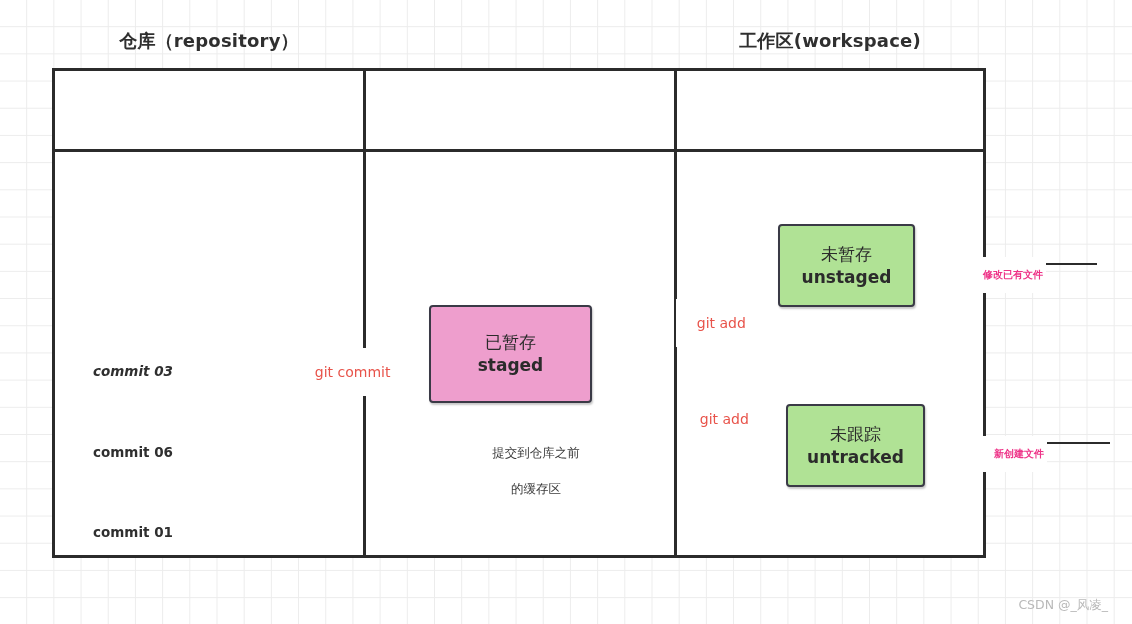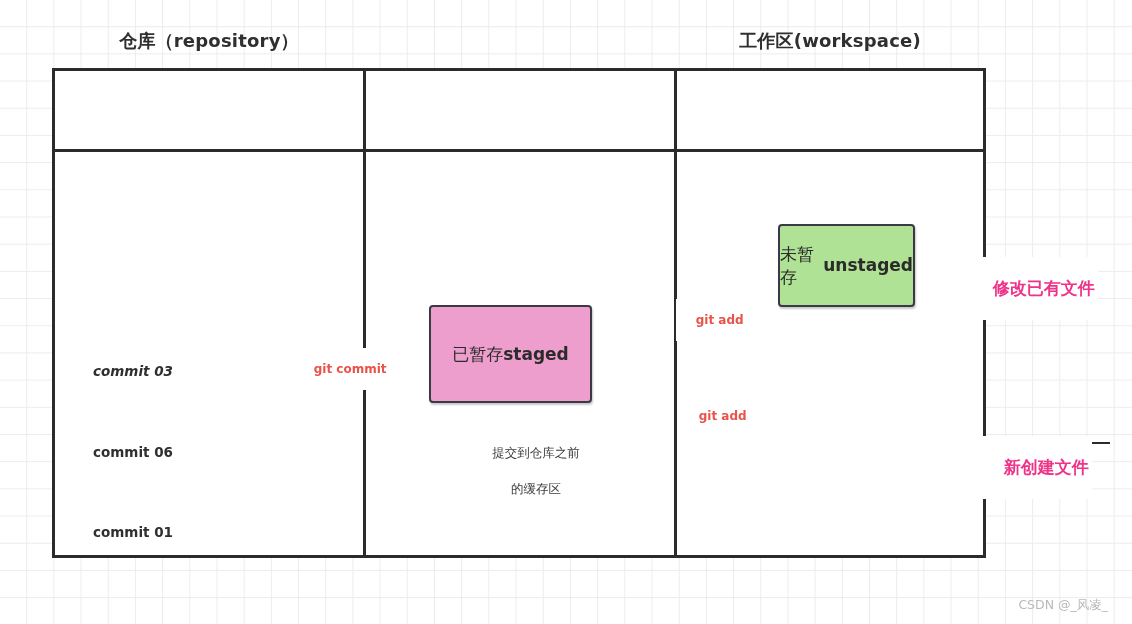--- a/index.html
+++ b/index.html
@@ -67,21 +67,21 @@
     color: #2f2f2f;
     letter-spacing: 0.2px;
   }
   
   .node-box {
     position: absolute;
     box-sizing: border-box;
     border: 2.5px solid #3a3a46;
     border-radius: 4px;
     display: flex;
-    flex-direction: row;
+    flex-direction: column;
     align-items: center;
     justify-content: center;
     line-height: 1.34;
     box-shadow: 1px 2px 2px rgba(0,0,0,0.22);
   }
   .node-box .cn {
     font-size: 17px;
     color: #2b2b2b;
   }
   .node-box .en {
@@ -110,26 +110,26 @@
     white-space: pre;
   }
   .commit-label {
     font-size: 13.5px;
     font-weight: bold;
     color: #2f2f2f;
     text-align: right;
     width: 110px;
   }
   .cmd-label {
-    font-size: 12px;
-    font-weight: bold;
+    font-size: 14px;
+    font-weight: normal;
     color: #e8534a;
   }
   .pink-label {
-    font-size: 17px;
+    font-size: 10px;
     font-weight: bold;
     color: #ee3388;
   }
   .caption {
     font-size: 12.5px;
     color: #3a3a3a;
     text-align: center;
     line-height: 1.45;
     width: 198px;
   }
@@ -204,20 +204,24 @@
   </div>
   <div class="txt caption" style="left:429px; top:426px;">
     <span>提交到仓库之前</span><br>
     <span>的缓存区</span>
   </div>
 
   <div class="node-box" id="unstaged-box">
     <span class="cn">未暂存</span>
     <span class="en">unstaged</span>
   </div>
+  <div class="node-box" id="untracked-box">
+    <span class="cn">未跟踪</span>
+    <span class="en">untracked</span>
+  </div>
 
   <div class="txt cmd-label cmd-white-bg" style="left:294px; top:348px;">
     <span>git commit</span>
   </div>
   <div class="txt cmd-label cmd-white-bg" style="left:676px; top:299px;">
     <span>git add</span>
   </div>
   <div class="txt cmd-label cmd-white-bg" style="left:679px; top:395px;">
     <span>git add</span>
   </div>

